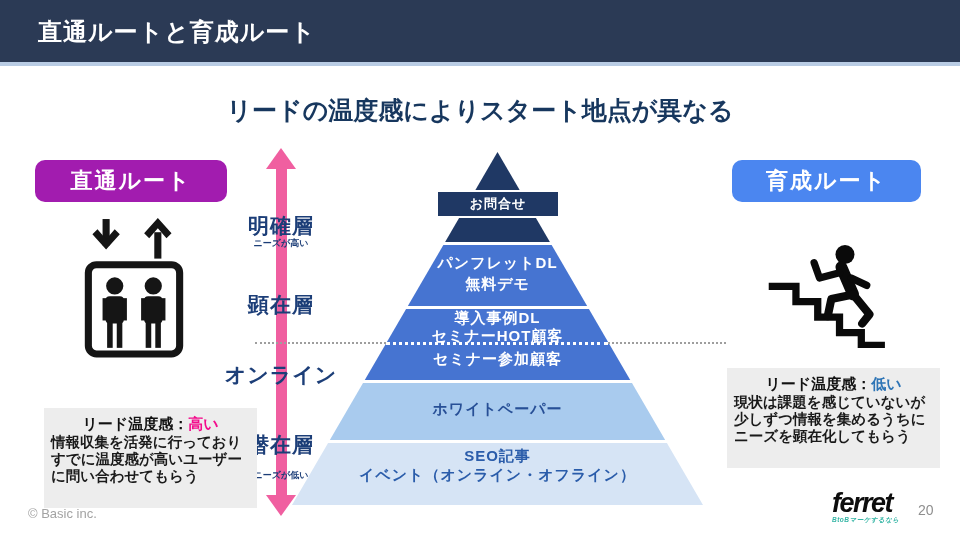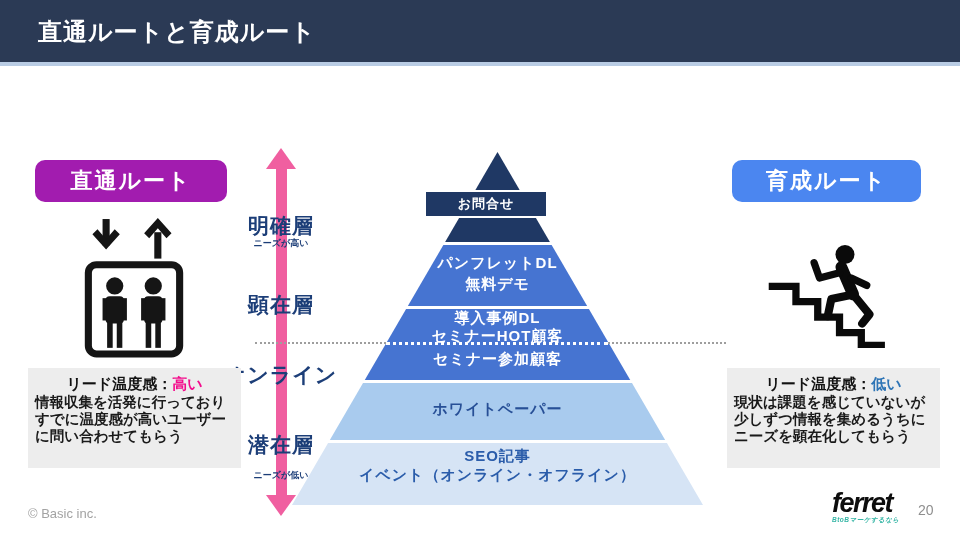--- a/index.html
+++ b/index.html
@@ -34,41 +34,41 @@
   
   .pyramid { position:absolute; left:292px; top:152px; width:411px; height:353px;
              clip-path:polygon(50% 0%, 100% 100%, 0% 100%); }
   .pyr-layer { position:absolute; left:0; width:411px; }
   .pl-navy   { top:0;    height:90px; background:#1f3864; }
   .pl-blue1  { top:93px; height:61px; background:#4674d1; }
   .pl-blue2  { top:157px;height:71px; background:#4674d1; }
   .pl-light  { top:231px;height:57px; background:#a9cbee; }
   .pl-pale   { top:291px;height:62px; background:#d6e4f5; }
 
-  .top-band { position:absolute; left:424px; top:190px; width:124px; height:28px;
+  .top-band { position:absolute; left:436px; top:190px; width:124px; height:28px;
               background:#1f3864; border:2px solid #fff; color:#fff; text-align:center;
               font-size:13px; font-weight:bold; line-height:23px; letter-spacing:1px; }
   .pyr-text { position:absolute; left:292px; width:411px; text-align:center;
               font-size:15px; font-weight:bold; color:#fff; letter-spacing:1px; }
   .pyr-text.dark1 { color:#274f96; }
   .pyr-text.dark2 { color:#2a5caa; }
 
   
   .dots { position:absolute; top:342px; height:0; }
   .dots-gray-l { left:255px; width:131px; border-top:2px dotted #9e9e9e; }
   .dots-white  { left:386px; width:222px; border-top:3px dotted #fff; }
   .dots-gray-r { left:608px; width:118px; border-top:2px dotted #9e9e9e; }
 
   
   .icon-elevator { position:absolute; left:82px;  top:216px; width:104px; height:142px; }
   .icon-stairs   { position:absolute; left:760px; top:230px; width:130px; height:118px; }
 
   
   .desc-box { position:absolute; top:368px; width:213px; height:100px; background:#ededed; }
-  .desc-left  { left:28px; }
+  .desc-left  { left:44px;margin-top:40px; }
   .desc-right { left:727px; }
   .desc-title { margin-top:7px; text-align:center; font-size:15px; font-weight:bold; color:#111; }
   .temp-high { color:#f30c8c; }
   .temp-low  { color:#2e75b6; }
   .desc-line { margin:0 0 0 7px; font-size:14.5px; font-weight:bold; color:#1a1a1a; line-height:17px; }
   .desc-line:first-of-type { margin-top:5px; }
 
   
   .copyright { position:absolute; left:28px; top:506px; font-size:13px; color:#a3a3a3; }
   .logo-wrap { position:absolute; left:832px; top:490px; width:76px; text-align:left;font-style:italic; }
@@ -77,20 +77,21 @@
   .page-num  { position:absolute; left:918px; top:502px; font-size:14px; color:#8e8e8e; }
 </style>
 </head>
 <body>
 
 <div class="slide">
 
   <div class="header">
     <div class="title">直通ルートと育成ルート</div>
   </div>
+  <div class="subtitle">リードの温度感によりスタート地点が異なる</div>
 
   <div class="badge badge-pink">直通ルート</div>
   <div class="badge badge-blue">育成ルート</div>
 
   <div class="axis-head up"></div>
   <div class="axis-shaft"></div>
   <div class="axis-head down"></div>
 
   <div class="lvl" style="top:212px">明確層</div>
   <div class="lvl-note" style="top:237px">ニーズが高い</div>

